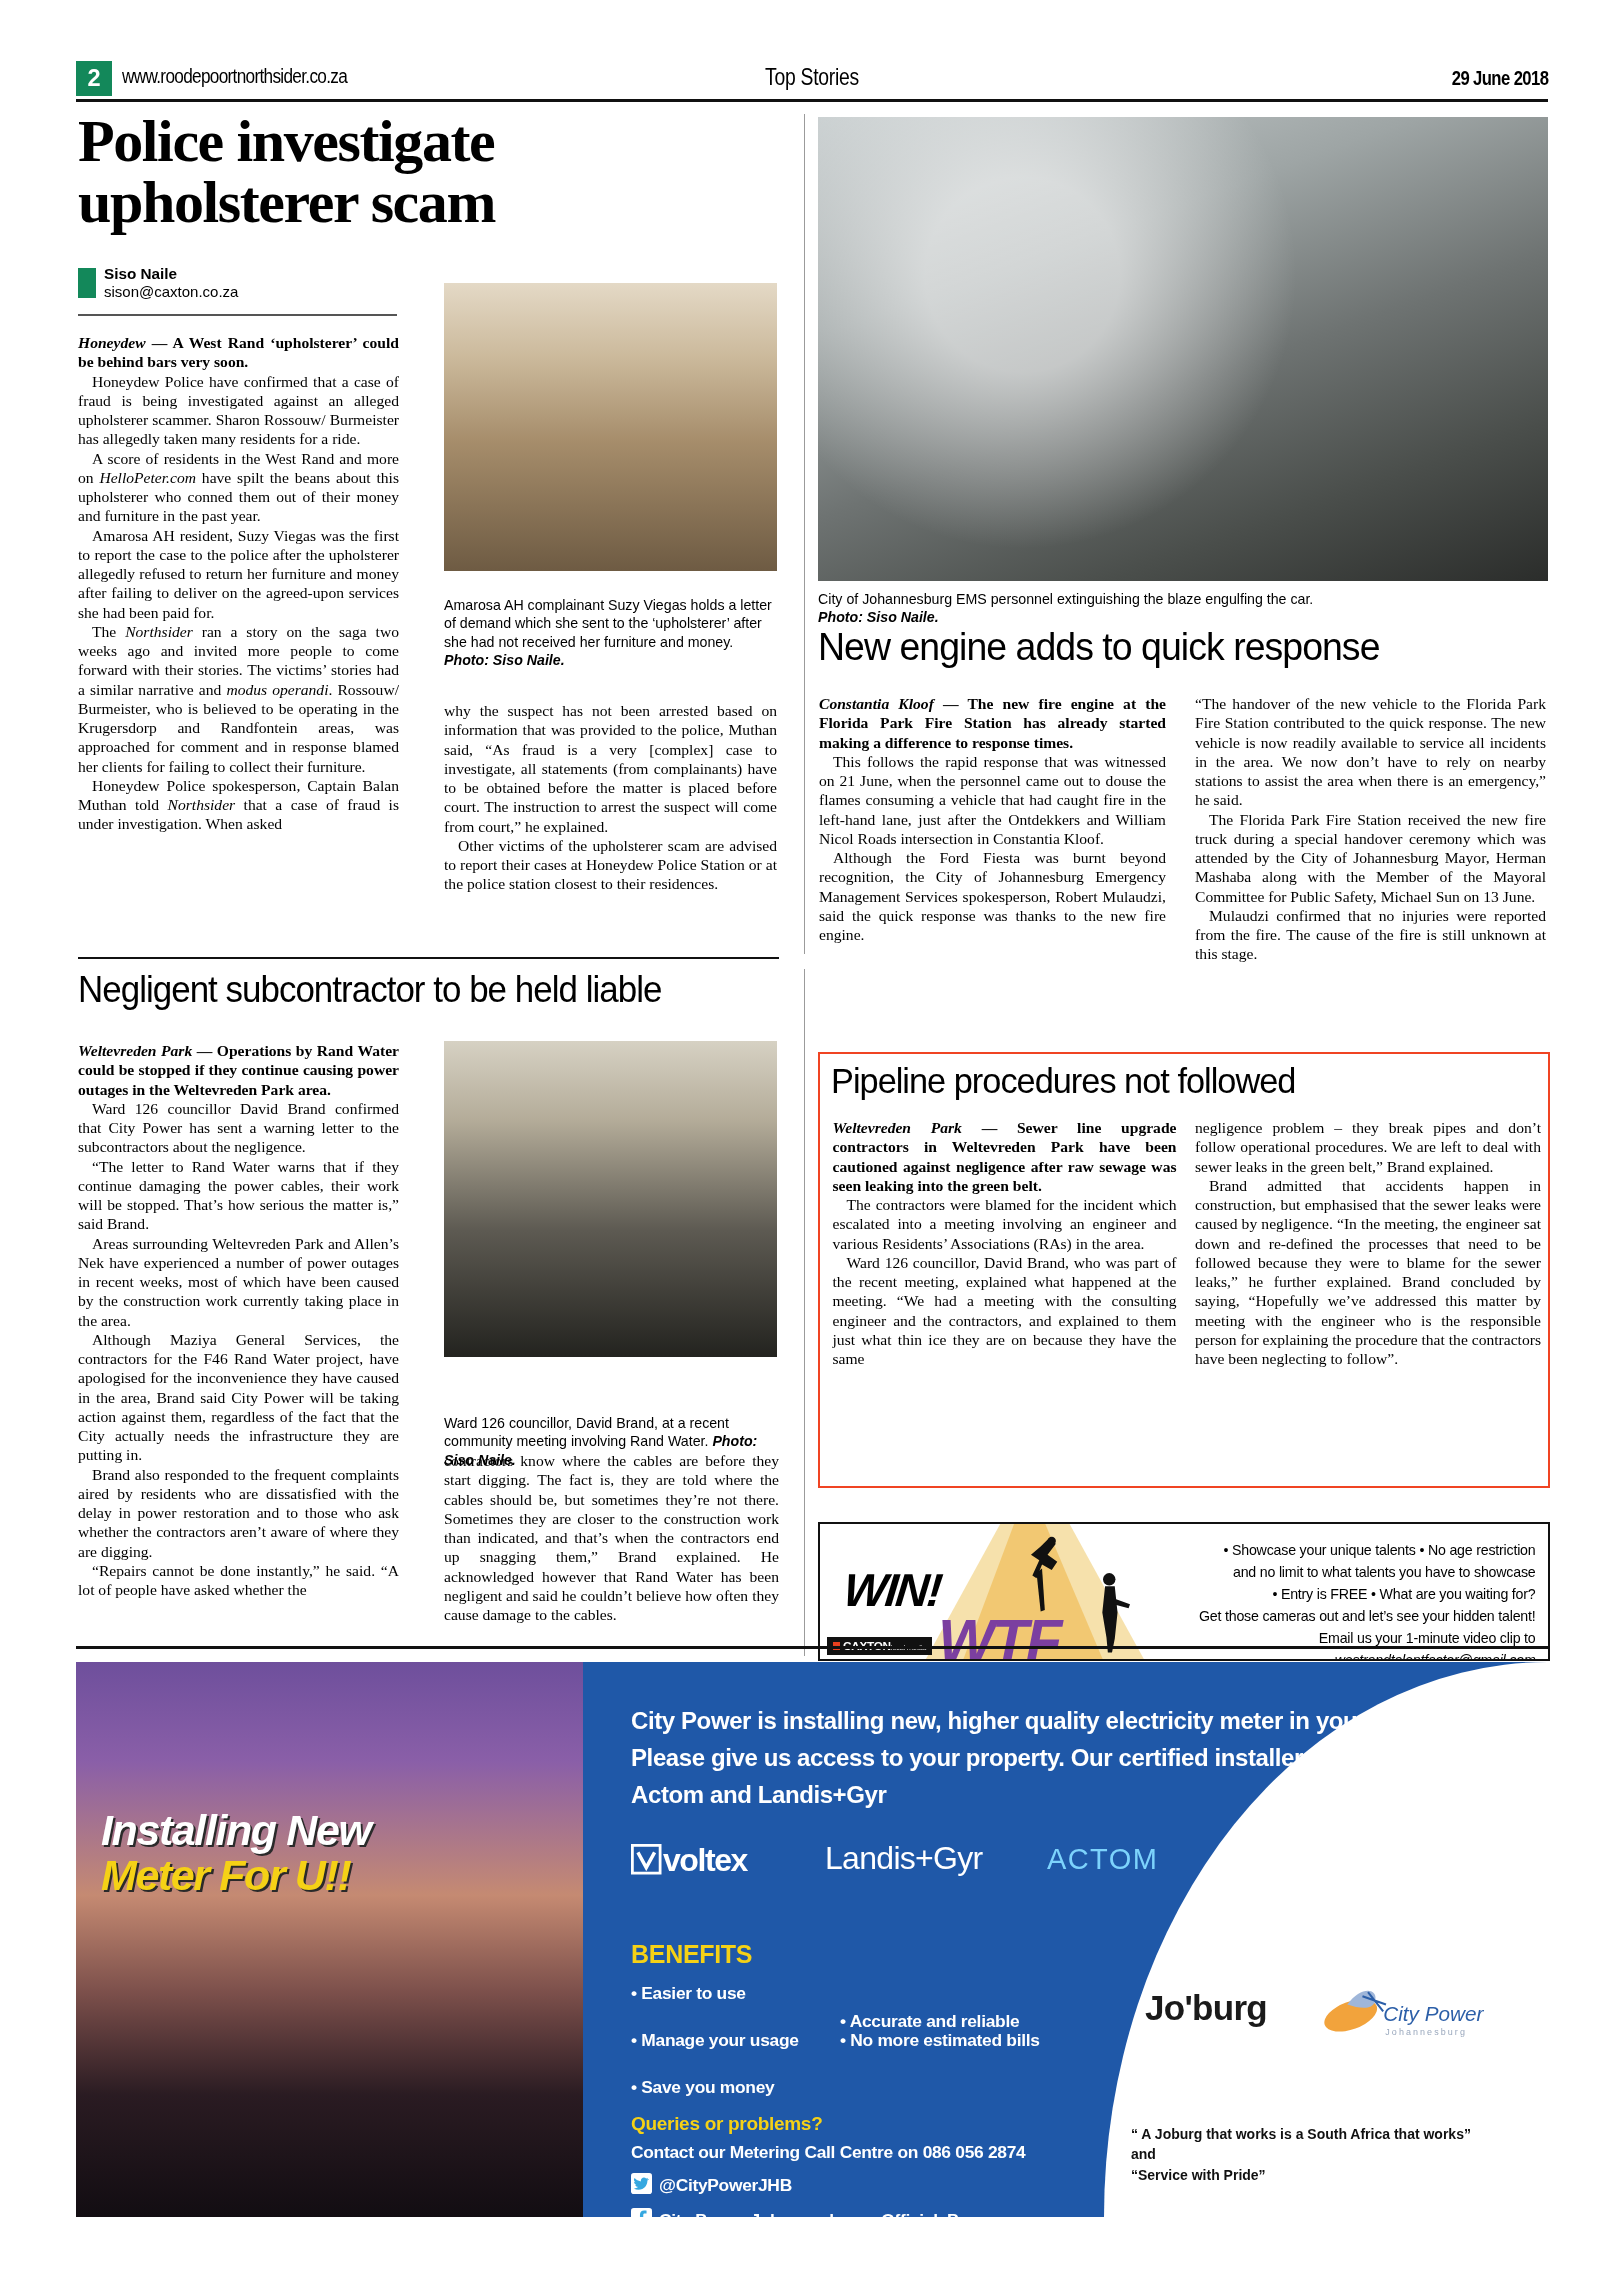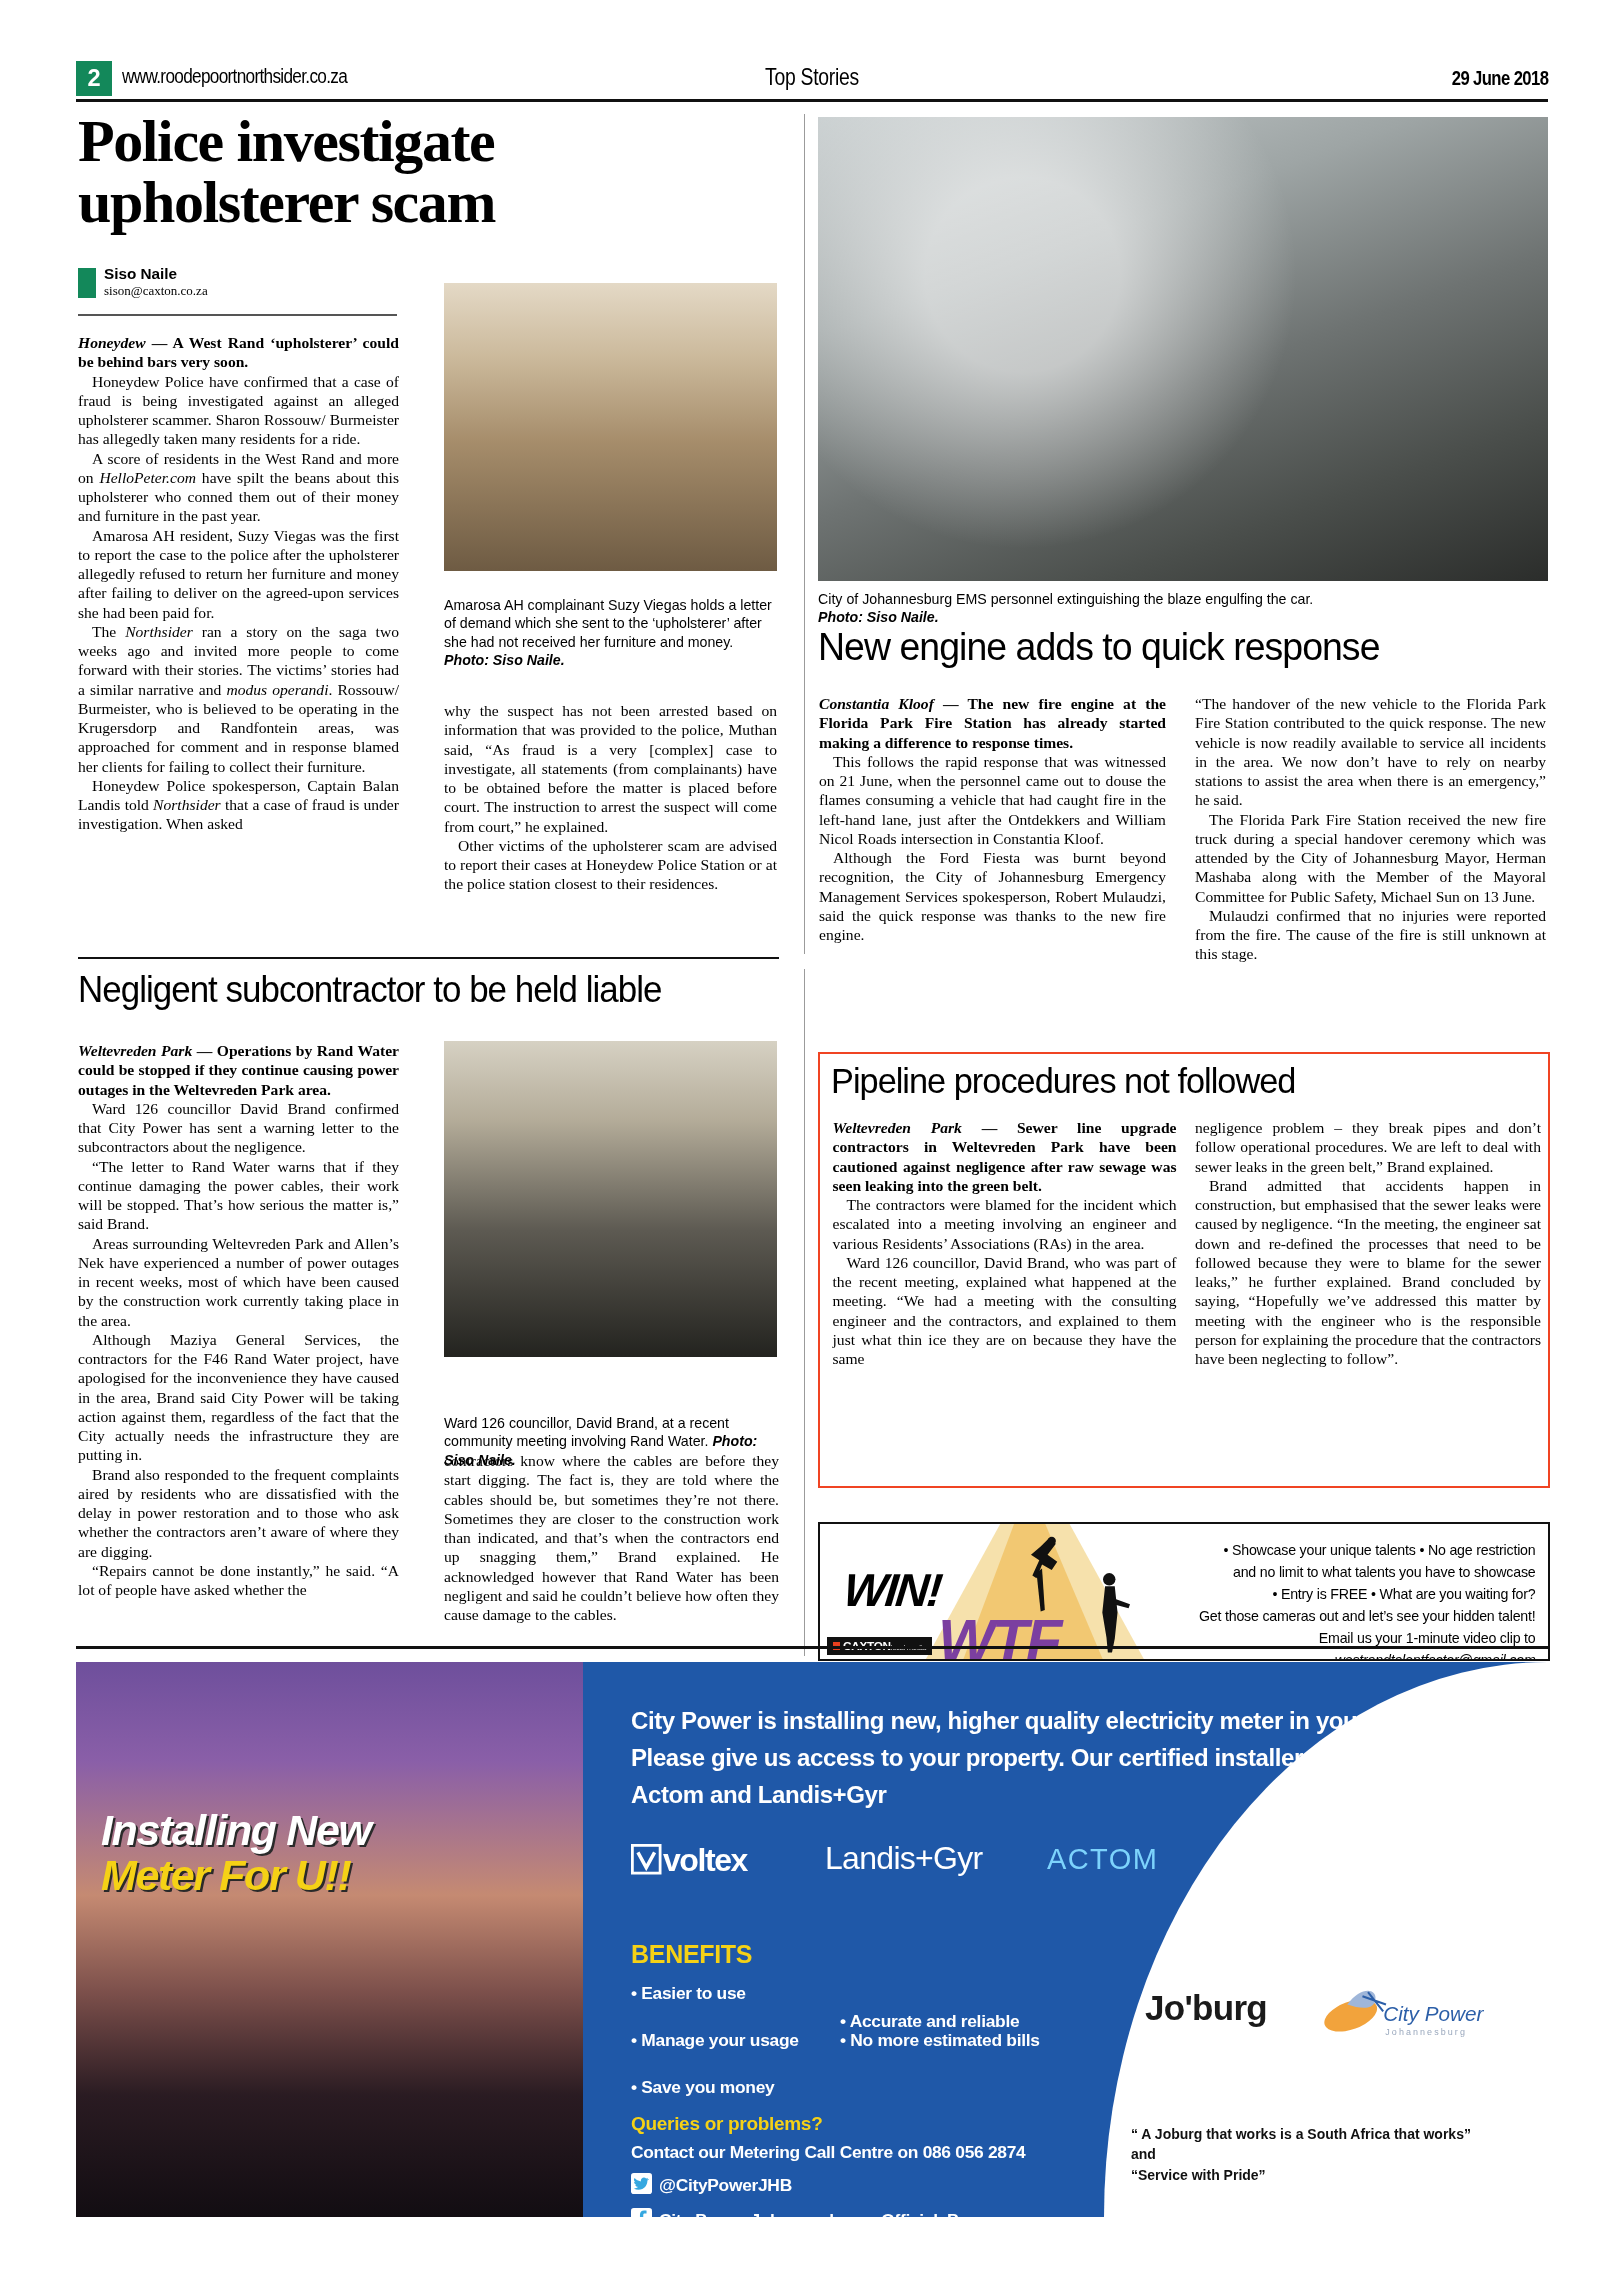--- a/index.html
+++ b/index.html
@@ -37,21 +37,21 @@
   .headline-main {
     position:absolute; left:78px; top:111px; width:708px;
     font-family:"Liberation Serif", serif; font-weight:700;
     font-size:60px; line-height:1.02; letter-spacing:-1.4px;
   }
 
   
   .byline { position:absolute; left:78px; top:265px; width:319px; }
   .byline-chip { position:absolute; left:0; top:2.8px; width:18px; height:30.5px; background:#13885a; }
   .byline-name { position:absolute; left:26px; top:0px; font-family:"Liberation Sans", sans-serif; font-weight:700; font-size:15.3px; }
-  .byline-mail { position:absolute; left:26px; top:18px; font-family:Liberation Serif, serif; font-size:13px; }
+  .byline-mail { position:absolute; left:26px; top:18px; font-family:Liberation Sans, sans-serif; font-size:15px; }
   .byline-rule { position:absolute; left:78px; top:314px; width:319px; height:2.1px; background:#555; }
 
   
   .col {
     position:absolute; font-family:"Liberation Serif", serif;
     font-size:15.6px; line-height:1.235; text-align:justify;
   }
   .col p { text-indent:14px; margin:0; }
   .col p.first { text-indent:0; }
   .lede { font-weight:700; }
@@ -190,21 +190,21 @@
   <div class="byline-rule"></div>
 
   <div class="photo pic-woman" style="left:444px; top:283px; width:333px; height:288px;"></div>
 
   <div class="col" style="left:78px; top:333px; width:321px;">
     <p class="first lede"><em>Honeydew</em><span> — A West Rand ‘upholsterer’ could be behind bars very soon.</span></p>
     <p>Honeydew Police have confirmed that a case of fraud is being investigated against an alleged upholsterer scammer. Sharon Rossouw/ Burmeister has allegedly taken many residents for a ride.</p>
     <p><span>A score of residents in the West Rand and more on </span><em>HelloPeter.com</em><span> have spilt the beans about this upholsterer who conned them out of their money and furniture in the past year.</span></p>
     <p>Amarosa AH resident, Suzy Viegas was the first to report the case to the police after the upholsterer allegedly refused to return her furniture and money after failing to deliver on the agreed-upon services she had been paid for.</p>
     <p><span>The </span><em>Northsider</em><span> ran a story on the saga two weeks ago and invited more people to come forward with their stories. The victims’ stories had a similar narrative and </span><em>modus operandi</em><span>. Rossouw/ Burmeister, who is believed to be operating in the Krugersdorp and Randfontein areas, was approached for comment and in response blamed her clients for failing to collect their furniture.</span></p>
-    <p><span>Honeydew Police spokesperson, Captain Balan Landis told </span><em>Northsider</em><span> that a case of fraud is under investigation. When asked</span></p>
+    <p><span>Honeydew Police spokesperson, Captain Balan Muthan told </span><em>Northsider</em><span> that a case of fraud is under investigation. When asked</span></p>
   </div>
 
   <div class="caption" style="left:444px; top:596px; width:333px;">
     <span>Amarosa AH complainant Suzy Viegas holds a letter of demand which she sent to the ‘upholsterer’ after she had not received her furniture and money. </span><b>Photo: Siso Naile.</b>
   </div>
 
   <div class="col" style="left:444px; top:701px; width:333px;">
     <p class="first">why the suspect has not been arrested based on information that was provided to the police, Muthan said, “As fraud is a very [complex] case to investigate, all statements (from complainants) have to be obtained before the matter is placed before court. The instruction to arrest the suspect will come from court,” he explained.</p>
     <p>Other victims of the upholsterer scam are advised to report their cases at Honeydew Police Station or at the police station closest to their residences.</p>
   </div>

